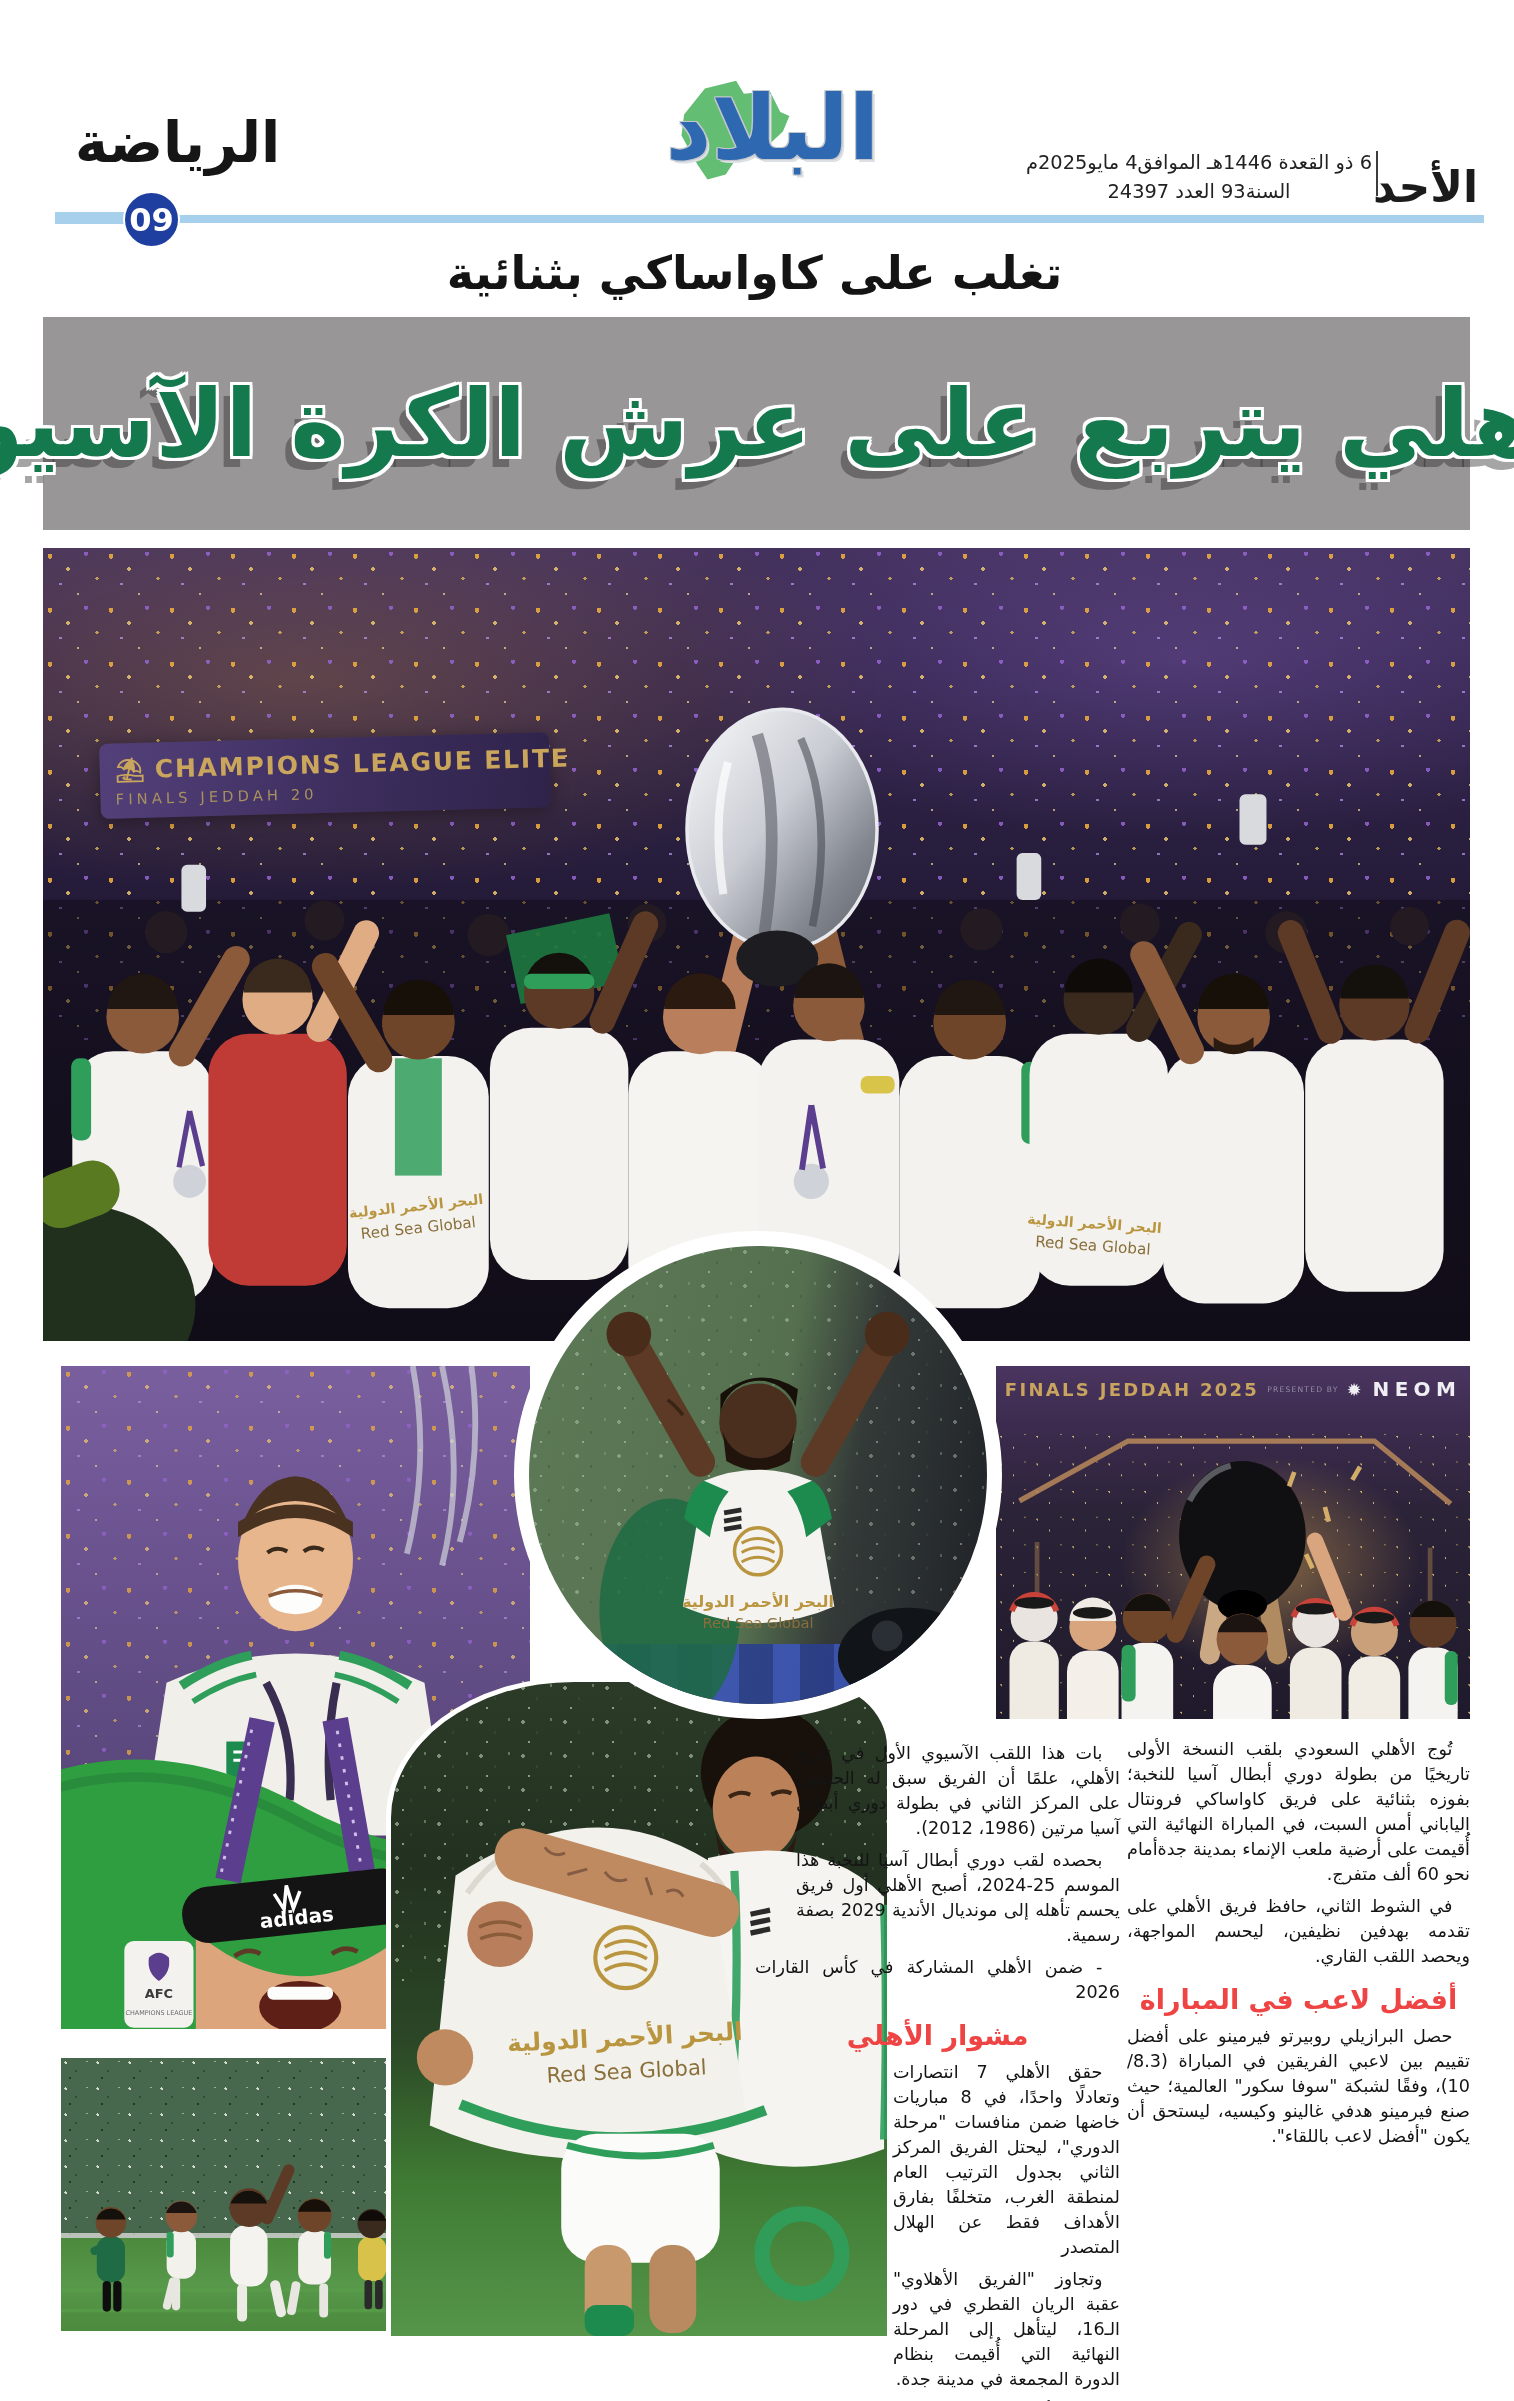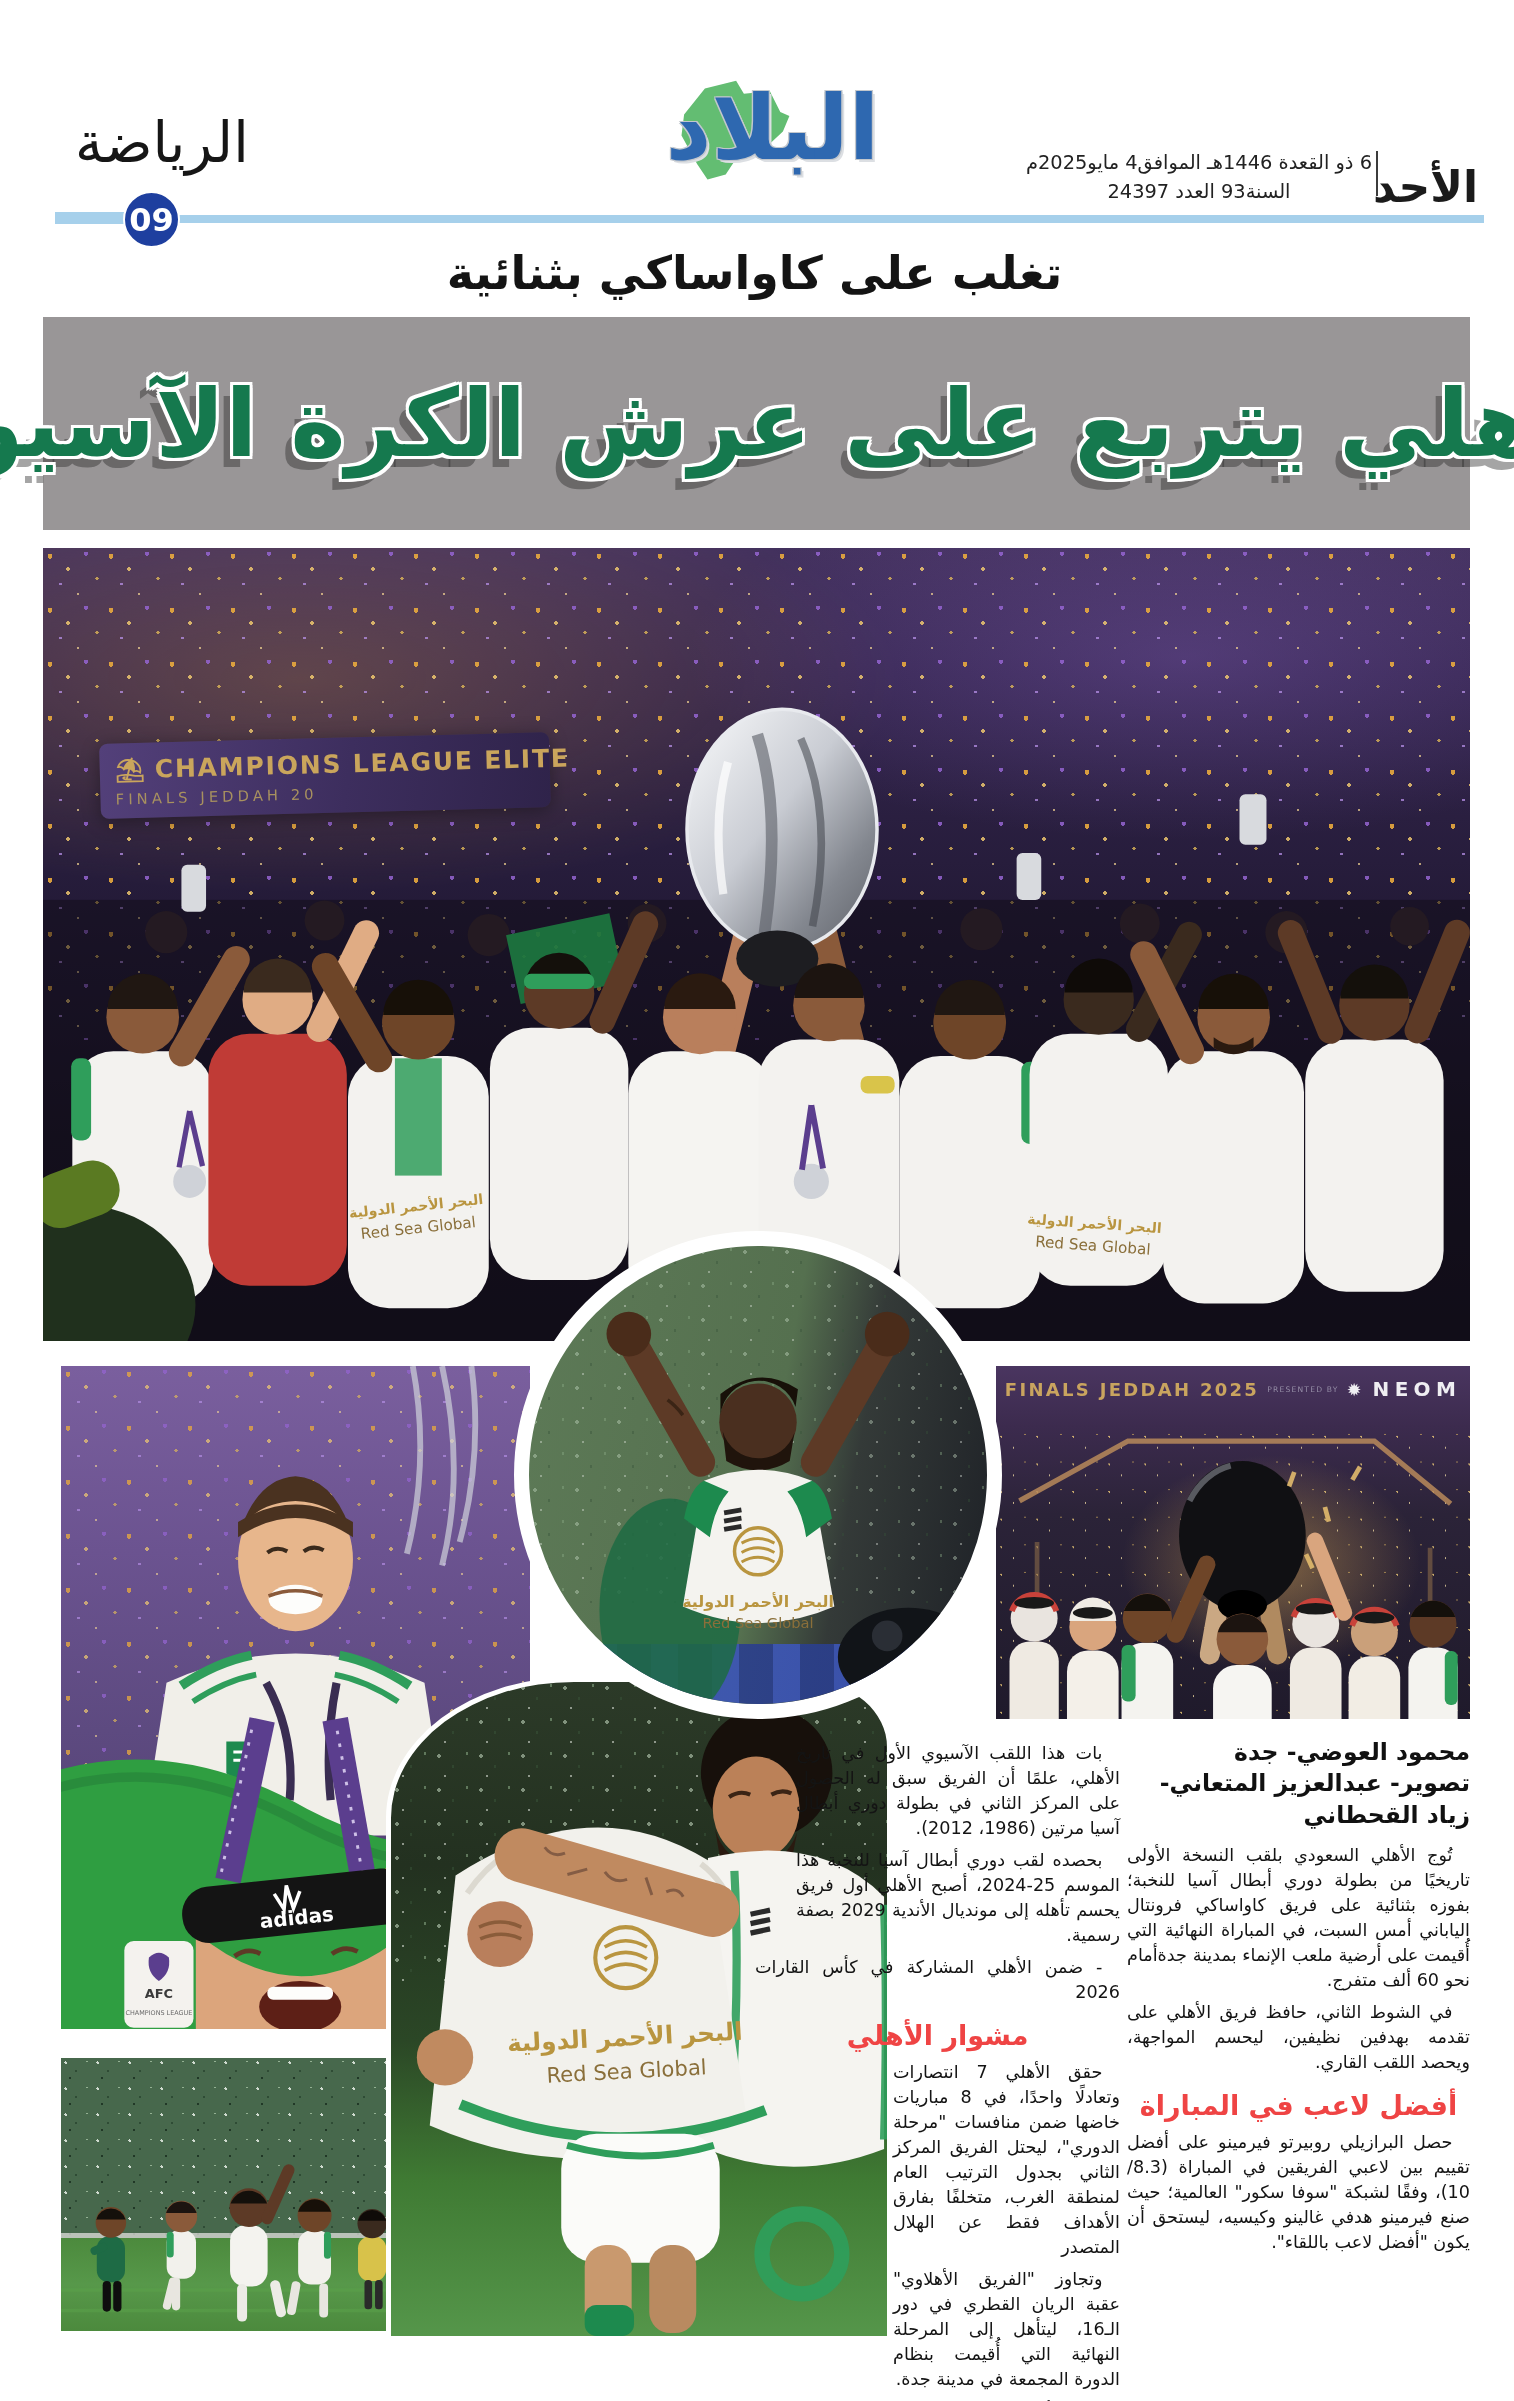--- a/index.html
+++ b/index.html
@@ -1,20 +1,20 @@
 <!DOCTYPE html>
 <html lang="ar" dir="rtl" style="font-size:9.4px"><head>
 <meta charset="utf-8">
 <style>
   html,body{margin:0;padding:0;background:#e8e8e8;}
   .page{position:relative;width:1515px;height:2401px;background:#ffffff;overflow:hidden;
         font-family:"DejaVu Sans",sans-serif;direction:rtl;}
   .abs{position:absolute;}
   
-  .section-label{left:76px;top:110px;font-size:56px;font-weight:normal;color:#161616;direction:rtl;}
+  .section-label{left:76px;top:110px;font-size:56px;font-weight:bold;color:#161616;direction:rtl;}
   .logo-wrap{left:656px;top:75px;width:235px;height:135px;text-align:center;}
   .logo-map{position:absolute;left:10.6px;top:-2.3px;width:135px;height:117px;}
   .logo-text{position:relative;font-size:89px;font-weight:bold;color:#2e68b0;line-height:1.2;
     text-shadow:1.2px 1.2px 0 #c2c7cd,-1.2px -1.2px 0 #c2c7cd,1.2px -1.2px 0 #c2c7cd,-1.2px 1.2px 0 #c2c7cd,2.9px 2.9px 0 #dcdfe3;}
   .day-label{right:36px;top:145px;font-size:44px;font-weight:bold;color:#1b1b1b;margin-top:16px;}
   .head-divider{left:1377px;top:151px;width:2.3px;height:45px;background:#3c3c3c;}
   .dateblock{right:142px;top:148px;text-align:center;color:#222;font-size:19.4px;line-height:1.5;}
   .rule-blue{left:56px;top:215px;width:1429px;height:7.6px;background:#a6d0eb;}
   .rule-stub{left:56px;top:212px;width:72px;height:12.3px;background:#a6d0eb;}
   .page-badge{left:124px;top:191px;width:57px;height:57px;border-radius:50%;background:#1e3f9f;
@@ -534,24 +534,20 @@
       <circle cx="390" cy="520" r="40" fill="none" stroke="#b9953f" stroke-width="6"></circle>
       <path d="M362,506 q28,-16 56,0 M362,522 q28,-16 56,0 M362,538 q28,-16 56,0" stroke="#b9953f" stroke-width="5" fill="none"></path>
       <g text-anchor="middle">
         <text x="390" y="614" font-size="27" class="gold-ar">البحر الأحمر الدولية</text>
         <text x="390" y="650" font-size="25" fill="#8a6f3a">Red Sea Global</text>
       </g>
     </svg>
   </div>
 
   <div class="col col-right">
-    <div class="credits">
-      <p>محمود العوضي- جدة</p>
-      <p>تصوير- عبدالعزيز المتعاني- زياد القحطاني</p>
-    </div>
     <p class="body">تُوج الأهلي السعودي بلقب النسخة الأولى تاريخيًا من بطولة دوري أبطال آسيا للنخبة؛ بفوزه بثنائية على فريق كاواساكي فرونتال الياباني أمس السبت، في المباراة النهائية التي أُقيمت على أرضية ملعب الإنماء بمدينة جدةأمام نحو 60 ألف متفرج.</p>
     <p class="body">في الشوط الثاني، حافظ فريق الأهلي على تقدمه بهدفين نظيفين، ليحسم المواجهة، ويحصد اللقب القاري.</p>
     <h3>أفضل لاعب في المباراة</h3>
     <p class="body">حصل البرازيلي روبيرتو فيرمينو على أفضل تقييم بين لاعبي الفريقين في المباراة (8.3/ 10)، وفقًا لشبكة "سوفا سكور" العالمية؛ حيث صنع فيرمينو هدفي غالينو وكيسيه، ليستحق أن يكون "أفضل لاعب باللقاء".</p>
 
   </div>
 
   <div class="col col-middle">
     <div class="wrap-spacer-a"></div>
     <p class="body">بات هذا اللقب الآسيوي الأول في تاريخ الأهلي، علمًا أن الفريق سبق له الحصول على المركز الثاني في بطولة دوري أبطال آسيا مرتين (1986، 2012).</p>

